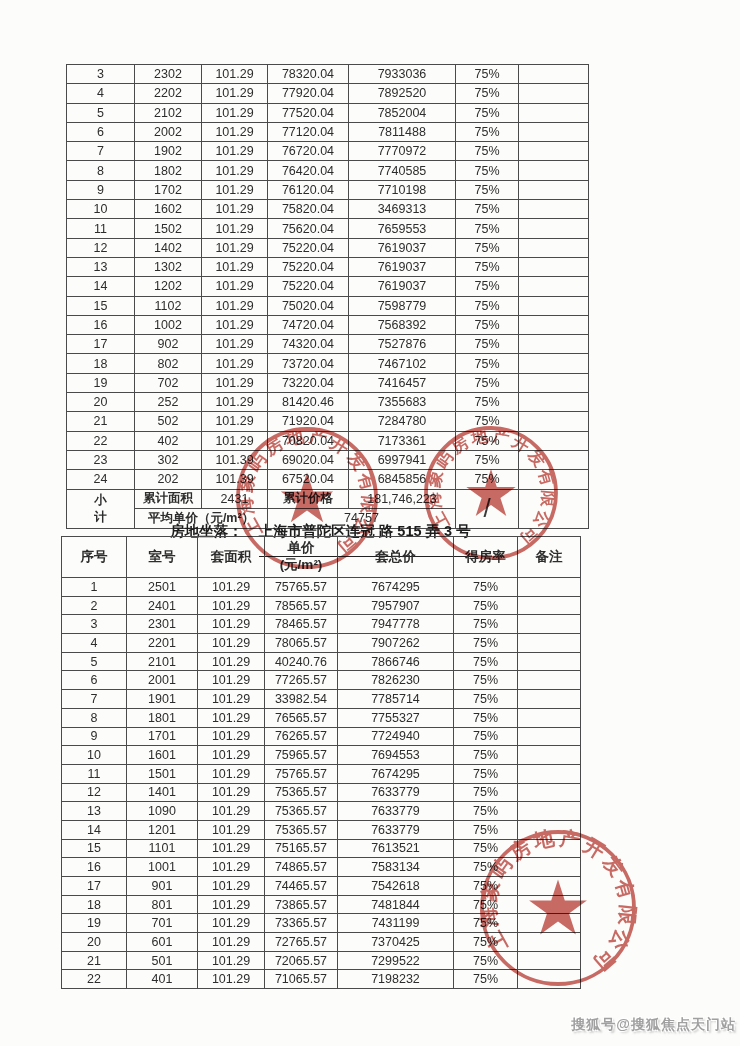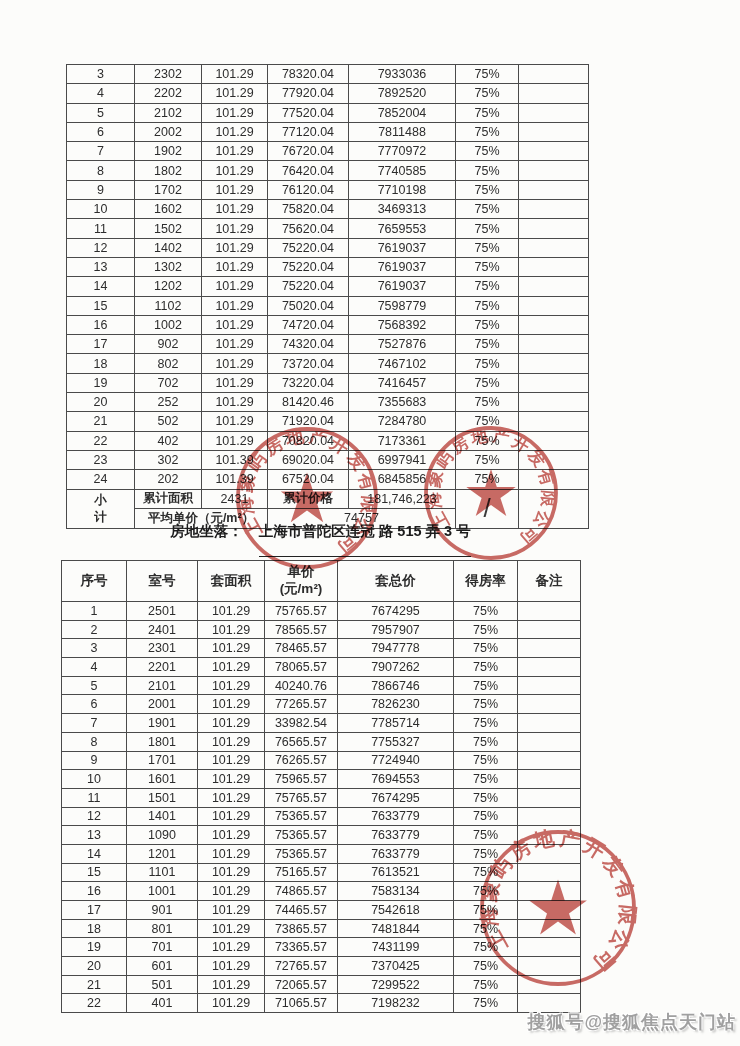--- a/index.html
+++ b/index.html
@@ -13,35 +13,35 @@
   }
   table{border-collapse:collapse;table-layout:fixed;position:absolute;background:transparent;}
   td,th{
     border:1px solid #4a4a4a;
     text-align:center;vertical-align:middle;
     padding:0;overflow:hidden;white-space:nowrap;
   }
   #table1{left:66px;top:64px;width:522px;border:1.6px solid #3c3c3c;font-size:12.5px;}
   #table1 td{height:18.3px;}
   #table1 .sum td{height:18.5px;}
-  #table2{left:61px;top:560px;width:519px;border:1.6px solid #3c3c3c;font-size:12.5px;padding-left:36px;}
+  #table2{left:61px;top:536px;width:519px;border:1.6px solid #3c3c3c;font-size:12.5px;padding-left:36px;}
   #table2 th{height:40px;font-size:13.5px;font-weight:bold;white-space:normal;line-height:1.25;}
   #table2 td{height:17.7px;}
   .bold{font-weight:bold;}
   .slash-cell{font-size:26px;font-weight:400;color:#3a3a3a;}
   .loc-line{
     position:absolute;left:61px;top:522px;width:519px;
     text-align:center;font-size:14.5px;font-weight:bold;color:#1c1c1c;
     white-space:nowrap;
   }
   .loc-line .addr{border-bottom:1.6px solid #222;padding-bottom:17px;margin-left:12px;}
   .stamp{position:absolute;mix-blend-mode:multiply;opacity:.82;pointer-events:none;}
   .watermark{
     position:absolute;right:4px;bottom:12px;
-    font-size:18px;font-weight:bold;letter-spacing:1px;
+    font-size:14px;font-weight:bold;letter-spacing:1px;
     color:#a0a0a0;
     text-shadow:-1px -1px 0 #ffffff,1px -1px 0 #ffffff,-1px 1px 0 #ffffff,2px 2px 2px rgba(110,110,110,.35);
   }
 </style>
 </head>
 <body>
 
 <div class="page">
 
   <table id="table1">

